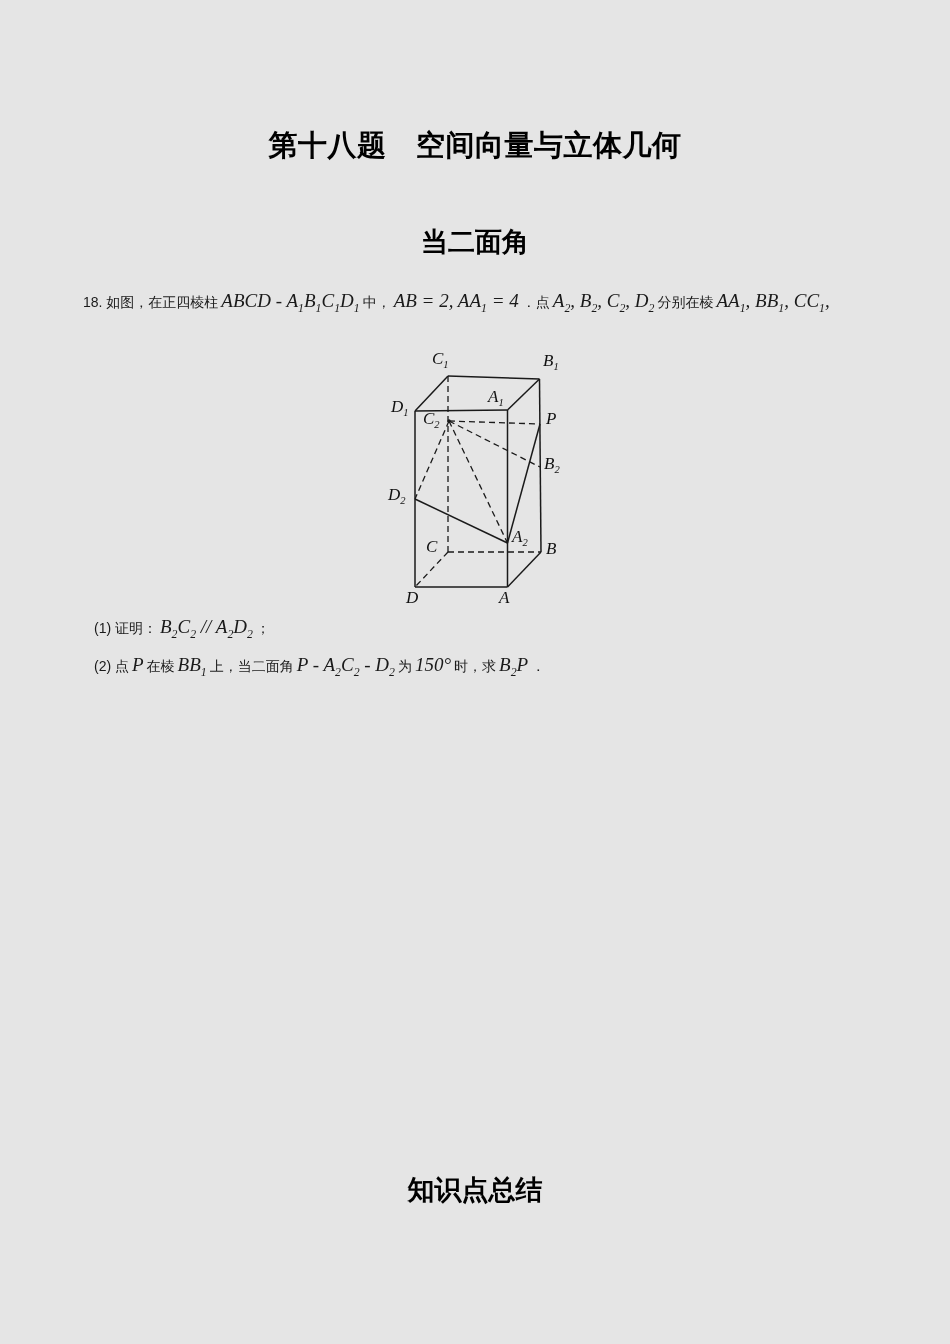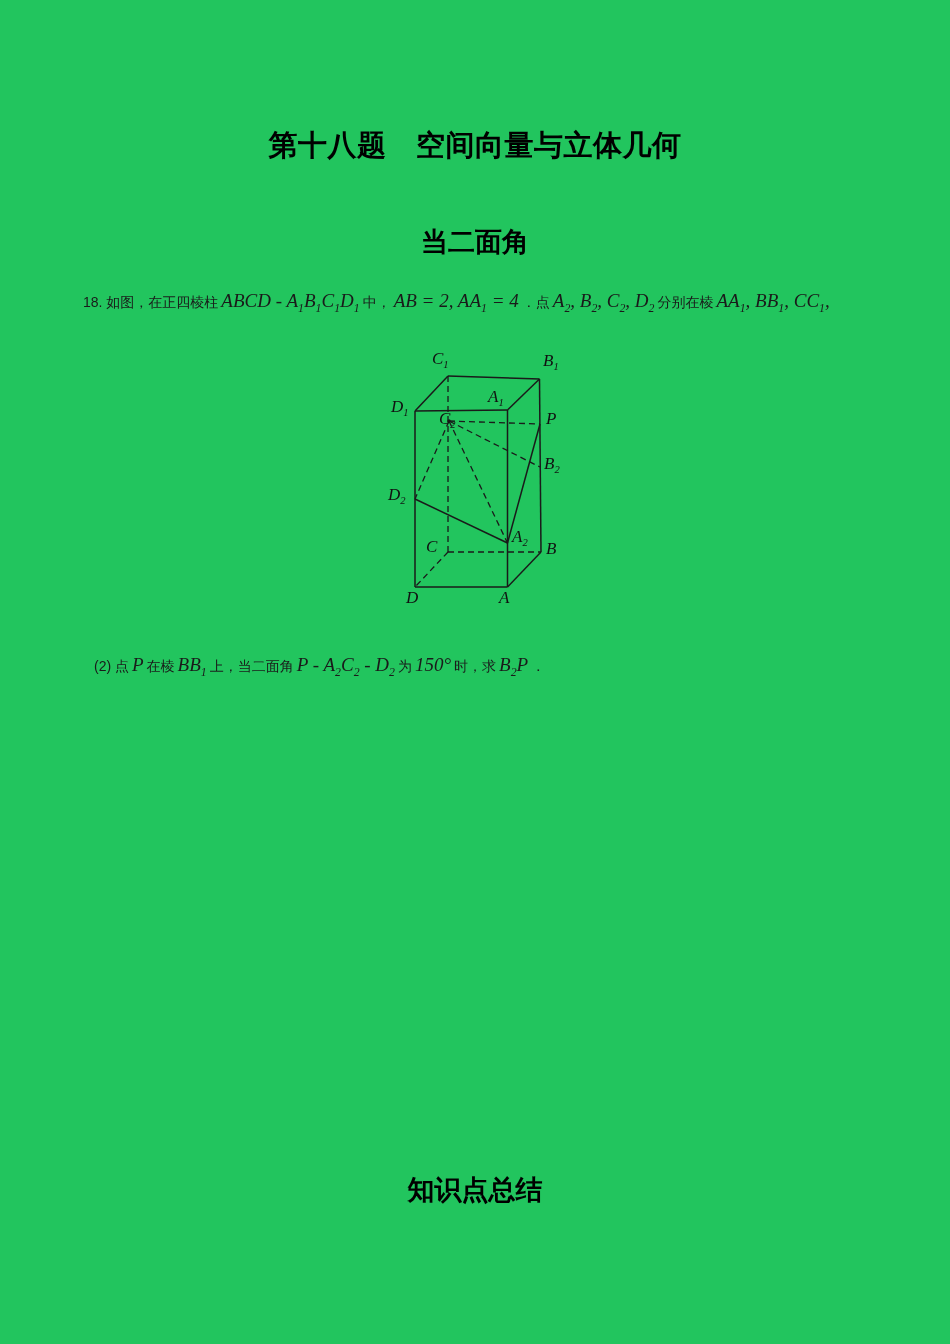--- a/index.html
+++ b/index.html
@@ -1,17 +1,17 @@
 <!DOCTYPE html>
 <html><head>
 <meta charset="utf-8">
 <style>
   html,body { margin:0; padding:0; background:#ffffff; }
   .page {
-    position:relative; width:950px; height:1344px; background:#22c55e;
+    position:relative; width:950px; height:1344px; background:#e5e5e5;
     overflow:hidden; color:#1a1a1a;
     font-family:"Liberation Serif","DejaVu Serif",serif;
   }
   .doc-title {
     position:absolute; top:126px; left:0; width:100%;
     text-align:center; font-size:29px; font-weight:700; color:#000;
     letter-spacing:0.5px;
   }
   .section-heading {
     position:absolute; left:0; width:100%;
@@ -70,29 +70,30 @@
         <line x1="69" y1="73" x2="160" y2="119"></line>
         <line x1="69" y1="73" x2="127.5" y2="195"></line>
         <line x1="69" y1="73" x2="35" y2="151"></line>
       </g>
       <circle cx="69" cy="73" r="1.7" fill="#1a1a1a"></circle>
     </svg>
     <span class="flabel" style="left:52px; top:2px;">C<sub>1</sub></span>
     <span class="flabel" style="left:163px; top:4px;">B<sub>1</sub></span>
     <span class="flabel" style="left:11px; top:50px;">D<sub>1</sub></span>
     <span class="flabel" style="left:108px; top:40px;">A<sub>1</sub></span>
-    <span class="flabel" style="left:59px; top:62px;">C<sub>2</sub></span>
+    <span class="flabel" style="left:43px; top:62px;">C<sub>2</sub></span>
     <span class="flabel" style="left:166px; top:62px;">P</span>
     <span class="flabel" style="left:164px; top:107px;">B<sub>2</sub></span>
     <span class="flabel" style="left:8px; top:138px;">D<sub>2</sub></span>
     <span class="flabel" style="left:132px; top:180px;">A<sub>2</sub></span>
     <span class="flabel" style="left:46px; top:190px;">C</span>
     <span class="flabel" style="left:166px; top:192px;">B</span>
     <span class="flabel" style="left:26px; top:241px;">D</span>
     <span class="flabel" style="left:119px; top:241px;">A</span>
   </div>
 
+  <div class="question" style="top:614px;"><span class="cn">(1) 证明：</span><span class="math">B<sub>2</sub>C<sub>2</sub> // A<sub>2</sub>D<sub>2</sub></span><span class="cn">；</span></div>
 
   <div class="question" style="top:652px;"><span class="cn">(2) 点</span><span class="math">P</span><span class="cn">在棱</span><span class="math">BB<sub>1</sub></span><span class="cn">上，当二面角</span><span class="math">P - A<sub>2</sub>C<sub>2</sub> - D<sub>2</sub></span><span class="cn">为</span><span class="math">150°</span><span class="cn">时，求</span><span class="math">B<sub>2</sub>P</span><span class="cn">．</span></div>
 
   <div class="section-heading footer-heading">知识点总结</div>
 
 </div>
 
 </body></html>

